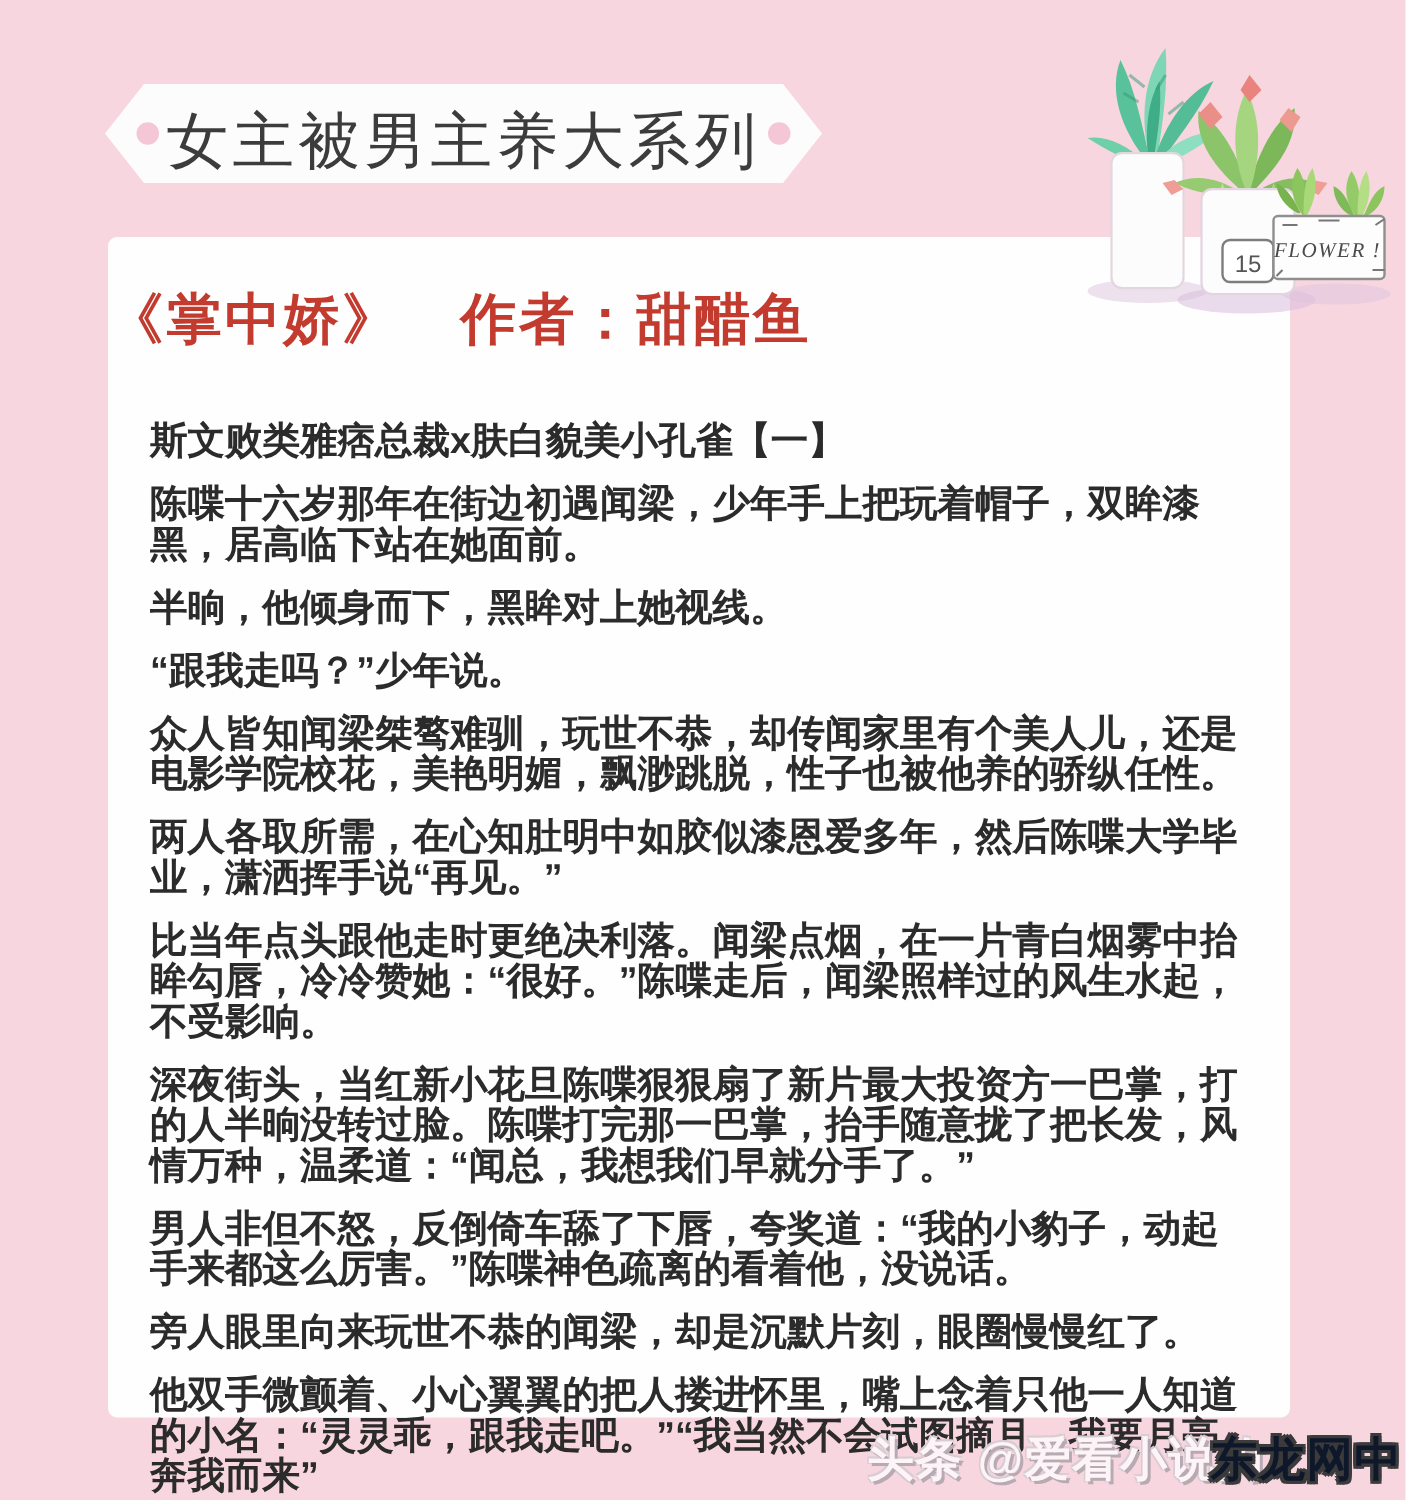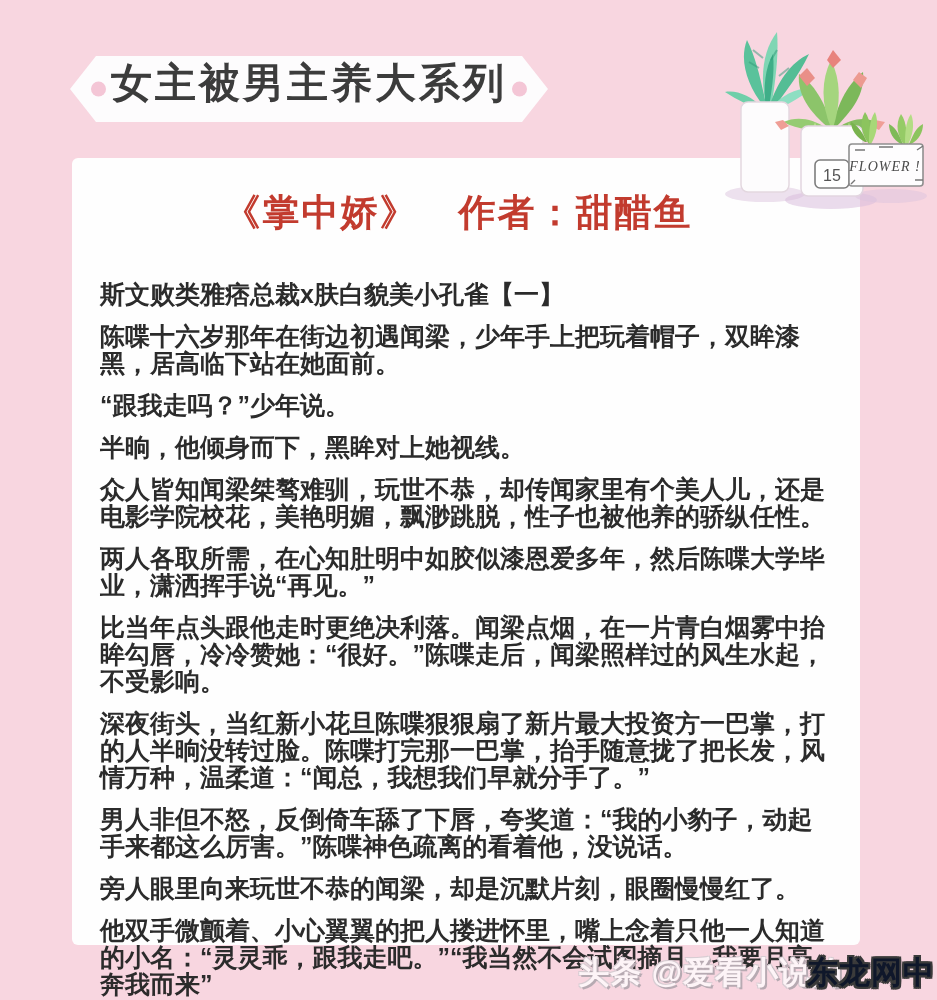--- a/index.html
+++ b/index.html
@@ -7,40 +7,40 @@
     width:937px;height:1000px;position:relative;overflow:hidden;
     background:#f8d6e0;
     font-family:"Liberation Sans","DejaVu Sans",sans-serif;
   }
 
   
   .banner{
     position:absolute;left:70px;top:56px;width:478px;height:66px;
     background:#fdfcfd;
     clip-path:polygon(0 50%,26px 0,calc(100% - 26px) 0,100% 50%,calc(100% - 26px) 100%,26px 100%);
-    display:flex;align-items:flex-start;justify-content:center;font-weight:bold;
+    display:flex;align-items:flex-end;justify-content:center;
   }
   .banner-title{
     font-family:"Liberation Serif","DejaVu Serif",serif;
     font-size:41px;color:#3c3c3c;letter-spacing:3px;white-space:nowrap;
   }
   .banner-dot{
     position:absolute;width:15px;height:15px;border-radius:50%;
     background:#f4c6d6;top:50%;transform:translateY(-50%);
   }
   .dot-left{left:21px;}
   .dot-right{right:21px;}
 
   
   .card{
     position:absolute;left:72px;top:158px;width:788px;height:787px;
     background:#fefefe;border-radius:6px;
   }
   .card-title{
-    margin:30px 16px 0 0;text-align:center;font-weight:bold;
+    margin:30px 16px 0 0;font-weight:bold;
     font-size:37px;color:#c23b2e;letter-spacing:2px;white-space:nowrap;
   }
   .title-gap{display:inline-block;width:40px;}
   .story{
     margin:43px 14px 0 13px;
     font-size:25px;line-height:27px;color:#2b2b2b;font-weight:600;
     text-align:left;word-break:break-all;
   }
   .para{margin:15px;padding:0;}
 
@@ -72,22 +72,22 @@
   <span class="banner-dot dot-right"></span>
 </div>
 
 <div class="card">
   <div class="card-title">
     <span>《掌中娇》</span><span class="title-gap"></span><span>作者：甜醋鱼</span>
   </div>
   <div class="story">
       <p class="para">斯文败类雅痞总裁x肤白貌美小孔雀【一】</p>
       <p class="para">陈喋十六岁那年在街边初遇闻梁，少年手上把玩着帽子，双眸漆黑，居高临下站在她面前。</p>
+      <p class="para">半晌，他倾身而下，黑眸对上她视线。</p>
       <p class="para">“跟我走吗？”少年说。</p>
-      <p class="para">半晌，他倾身而下，黑眸对上她视线。</p>
       <p class="para">众人皆知闻梁桀骜难驯，玩世不恭，却传闻家里有个美人儿，还是电影学院校花，美艳明媚，飘渺跳脱，性子也被他养的骄纵任性。</p>
       <p class="para">两人各取所需，在心知肚明中如胶似漆恩爱多年，然后陈喋大学毕业，潇洒挥手说“再见。”</p>
       <p class="para">比当年点头跟他走时更绝决利落。闻梁点烟，在一片青白烟雾中抬眸勾唇，冷冷赞她：“很好。”陈喋走后，闻梁照样过的风生水起，不受影响。</p>
       <p class="para">深夜街头，当红新小花旦陈喋狠狠扇了新片最大投资方一巴掌，打的人半晌没转过脸。陈喋打完那一巴掌，抬手随意拢了把长发，风情万种，温柔道：“闻总，我想我们早就分手了。”</p>
       <p class="para">男人非但不怒，反倒倚车舔了下唇，夸奖道：“我的小豹子，动起手来都这么厉害。”陈喋神色疏离的看着他，没说话。</p>
       <p class="para">旁人眼里向来玩世不恭的闻梁，却是沉默片刻，眼圈慢慢红了。</p>
       <p class="para">他双手微颤着、小心翼翼的把人搂进怀里，嘴上念着只他一人知道的小名：“灵灵乖，跟我走吧。”“我当然不会试图摘月，我要月亮奔我而来”</p>
     </div>
 </div>
 

